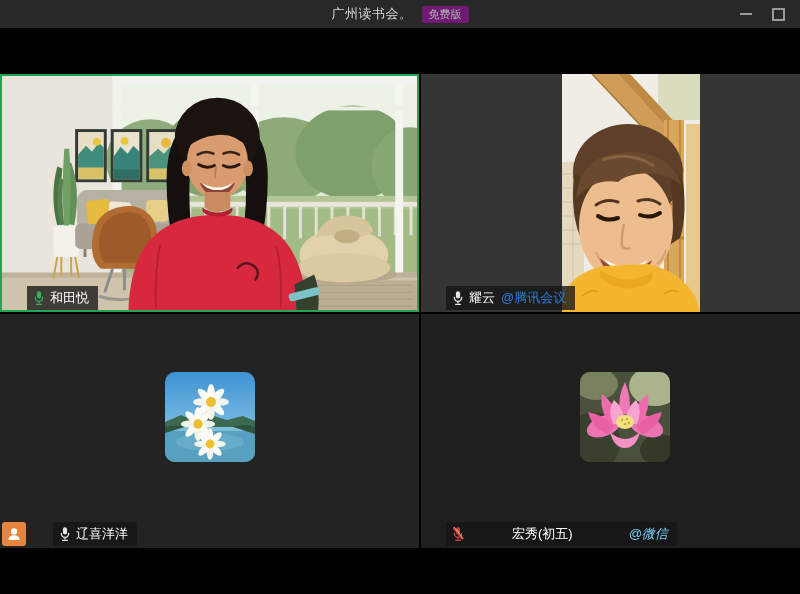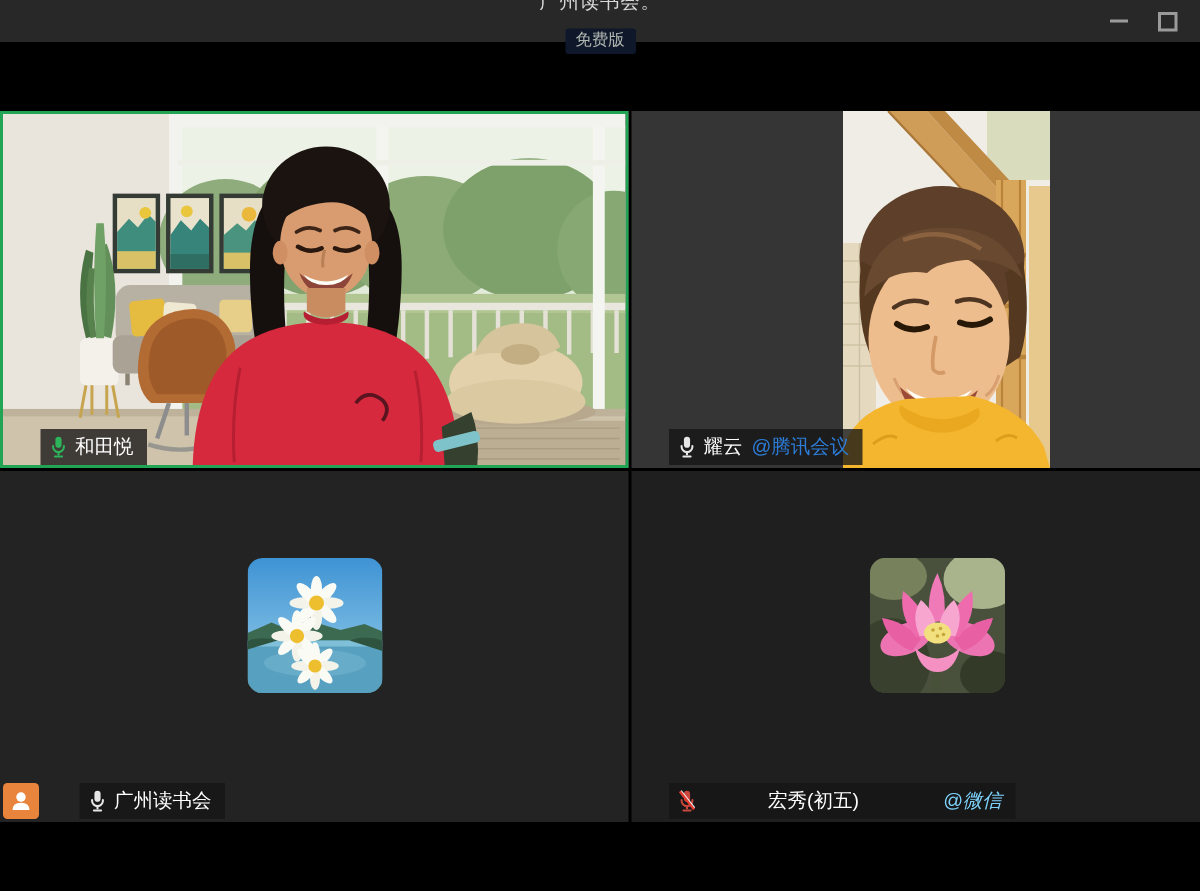--- a/index.html
+++ b/index.html
@@ -1,22 +1,22 @@
 <!DOCTYPE html>
 <html><head>
 <meta charset="utf-8">
 <style>
   html,body{margin:0;padding:0;background:#000;}
   .window{position:relative;width:800px;height:594px;background:#000;overflow:hidden;
           font-family:"Liberation Sans","DejaVu Sans",sans-serif;}
   
   .titlebar{position:absolute;top:0;left:0;width:800px;height:28px;background:#282828;
-            display:flex;align-items:center;justify-content:center;gap:9px;flex-direction:column;}
+            display:flex;align-items:center;justify-content:center;gap:9px;}
   .titlebar .title{color:#d8d8d8;font-size:13px;letter-spacing:.5px;}
-  .free-badge{background:#0f172a;color:#aeb4ae;font-size:11px;line-height:1;
+  .free-badge{background:#701a75;color:#aeb4ae;font-size:11px;line-height:1;
               padding:3px 7px;border-radius:2px;}
   .win-controls{position:absolute;right:6px;top:0;height:28px;display:flex;align-items:center;}
   .win-btn{width:32px;height:28px;display:flex;align-items:center;justify-content:center;cursor:pointer;}
   .glyph-min{width:12px;height:2px;background:#9a9a9a;}
   .glyph-max{width:9px;height:9px;border:2px solid #9a9a9a;}
   
   .tile{position:absolute;overflow:hidden;}
   .tile-tl{left:0;top:74px;width:419px;height:238px;border:2px solid #22a455;box-sizing:border-box;background:#555;}
   .tile-tr{left:421px;top:74px;width:379px;height:238px;background:#353535;}
   .tile-bl{left:0;top:314px;width:419px;height:234px;background:#232323;}
@@ -247,21 +247,21 @@
         <path d="M4.5 20 q0 -6.5 7.5 -6.5 q7.5 0 7.5 6.5 z" fill="#ffffff"></path>
       </svg>
     </div>
     <div class="nametag tag-bl">
       <svg class="mic" viewBox="0 0 14 18">
         <rect x="4.6" y="1" width="4.8" height="8.6" rx="2.4" fill="#e6e6e6"></rect>
         <path d="M2.8 8.2 v0.6 a4.2 4.2 0 0 0 8.4 0 v-0.6" fill="none" stroke="#e6e6e6" stroke-width="1.6" stroke-linecap="round"></path>
         <line x1="7" y1="13.6" x2="7" y2="15.4" stroke="#e6e6e6" stroke-width="1.6"></line>
         <line x1="4.2" y1="16.4" x2="9.8" y2="16.4" stroke="#e6e6e6" stroke-width="1.6" stroke-linecap="round"></line>
       </svg>
-      <span>广州读书会</span>
+      <span>辽喜洋洋</span>
     </div>
   </div>
 
   <div class="tile tile-br">
     <div class="avatar avatar-br">
       <svg viewBox="0 0 90 90">
         <rect width="90" height="90" fill="#49513c"></rect>
         <ellipse cx="14" cy="70" rx="26" ry="30" fill="#39412e"></ellipse>
         <ellipse cx="75" cy="14" rx="26" ry="20" fill="#aab48c"></ellipse>
         <ellipse cx="16" cy="12" rx="22" ry="16" fill="#77815c"></ellipse>

